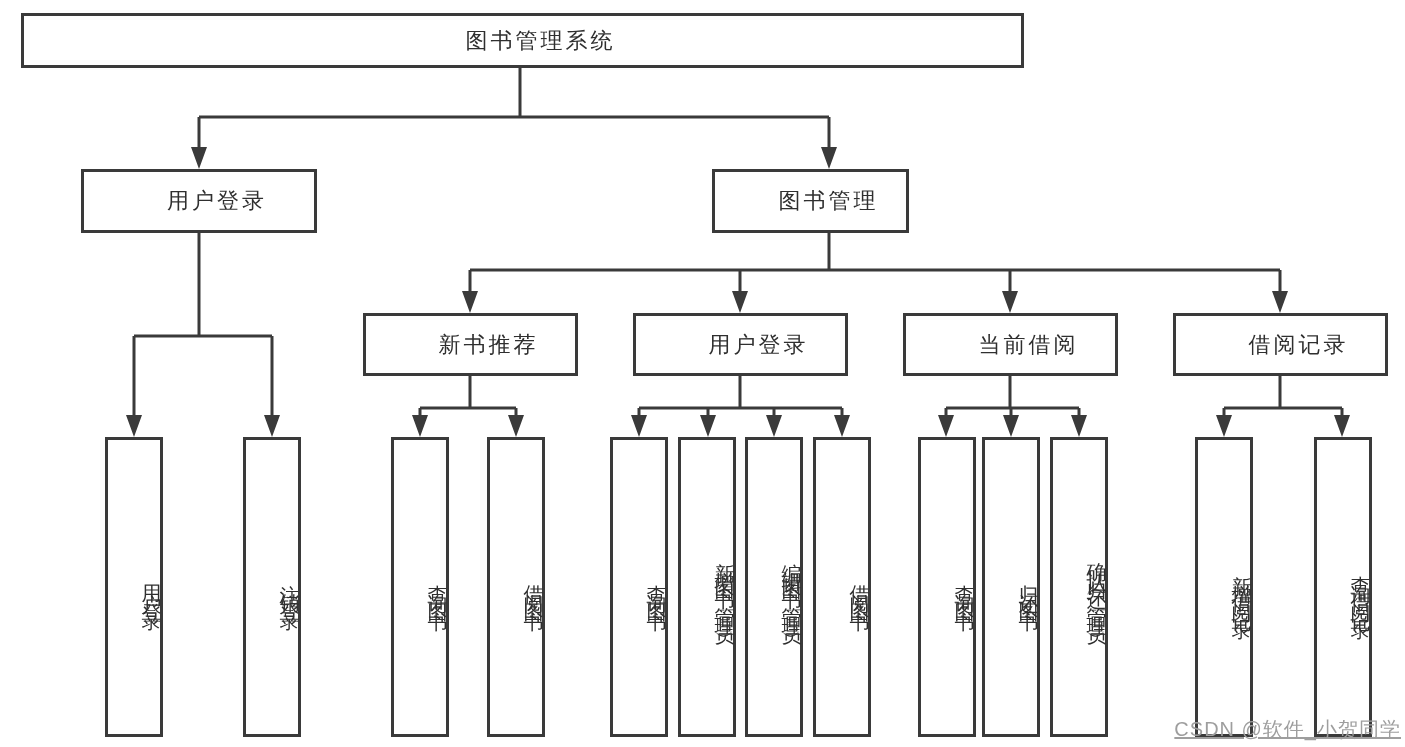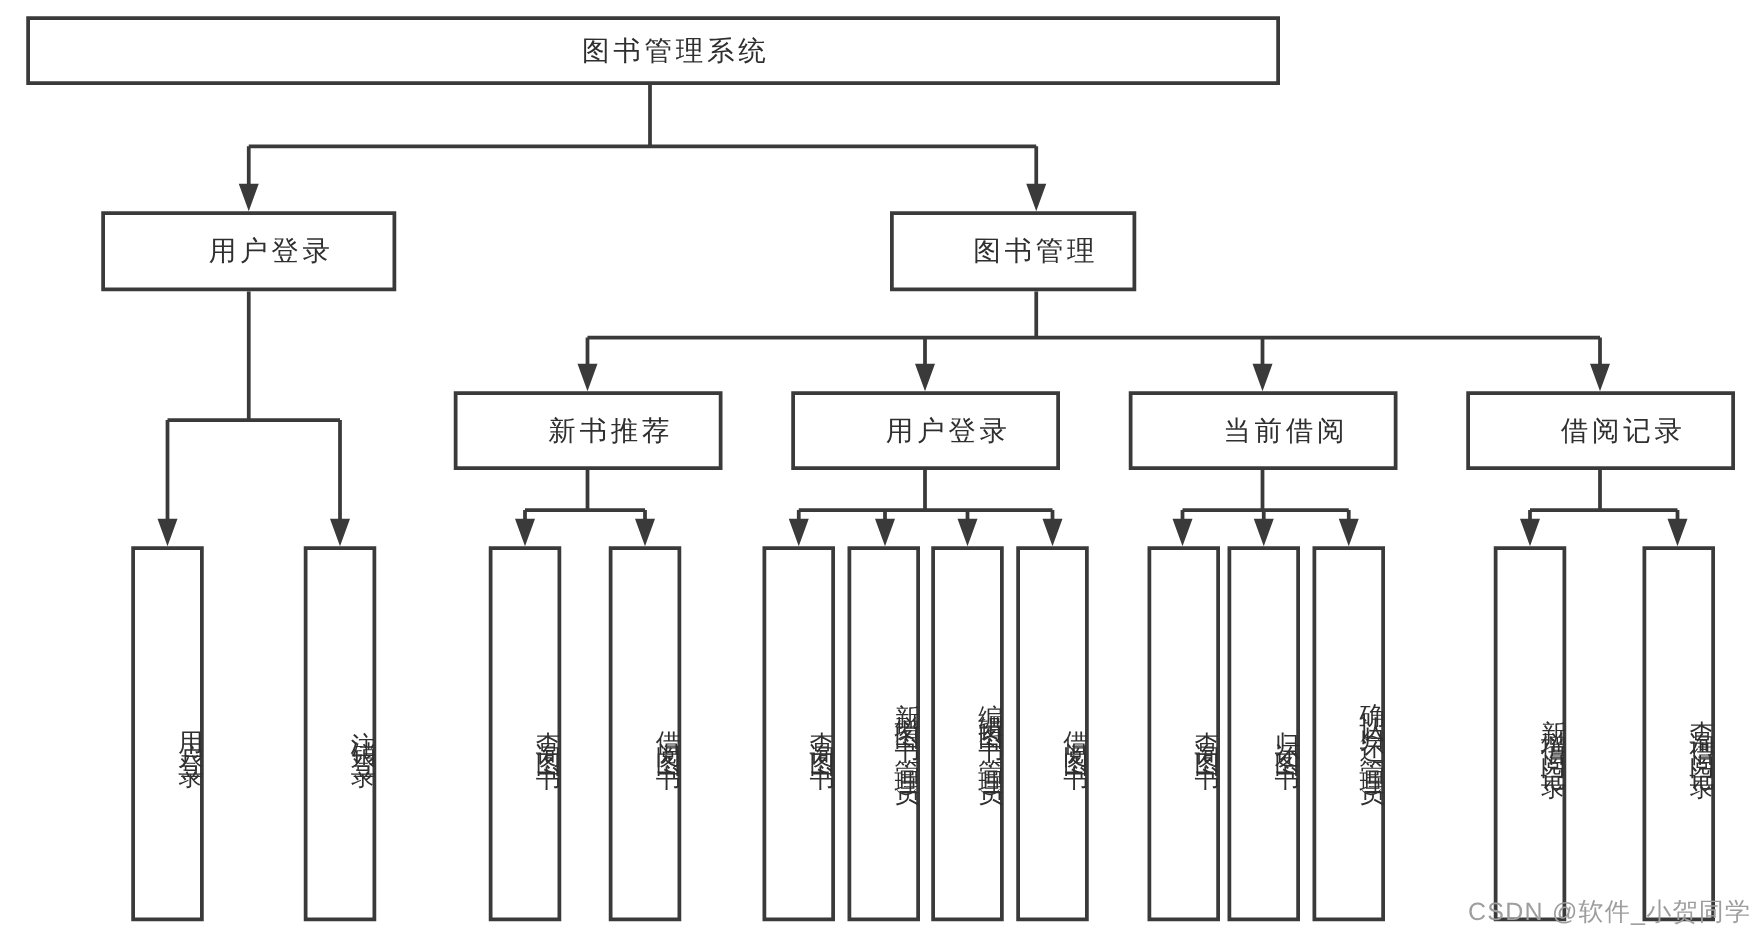--- a/index.html
+++ b/index.html
@@ -53,20 +53,21 @@
   .leaf{top:437px;width:58px;height:300px;}
   .lf-a1{left:105px;}  .lf-a2{left:243px;}
   .lf-b1{left:391px;}  .lf-b2{left:487px;}
   .lf-c1{left:610px;}  .lf-c2{left:678px;}  .lf-c3{left:745px;}  .lf-c4{left:813px;}
   .lf-d1{left:918px;}  .lf-d2{left:982px;}  .lf-d3{left:1050px;}
   .lf-e1{left:1195px;} .lf-e2{left:1314px;}
   .watermark{
     position:absolute;right:4px;bottom:4px;z-index:2;
     font-size:20px;color:var(--watermark);letter-spacing:1px;
     white-space:nowrap;
+    text-decoration:underline;
   }
 </style>
 </head>
 <body>
 
 <div class="canvas">
 
   <svg class="connectors" width="1405" height="747" viewBox="0 0 1405 747" aria-hidden="true">
 
     <path fill="none" stroke="currentColor" stroke-width="3" d="

